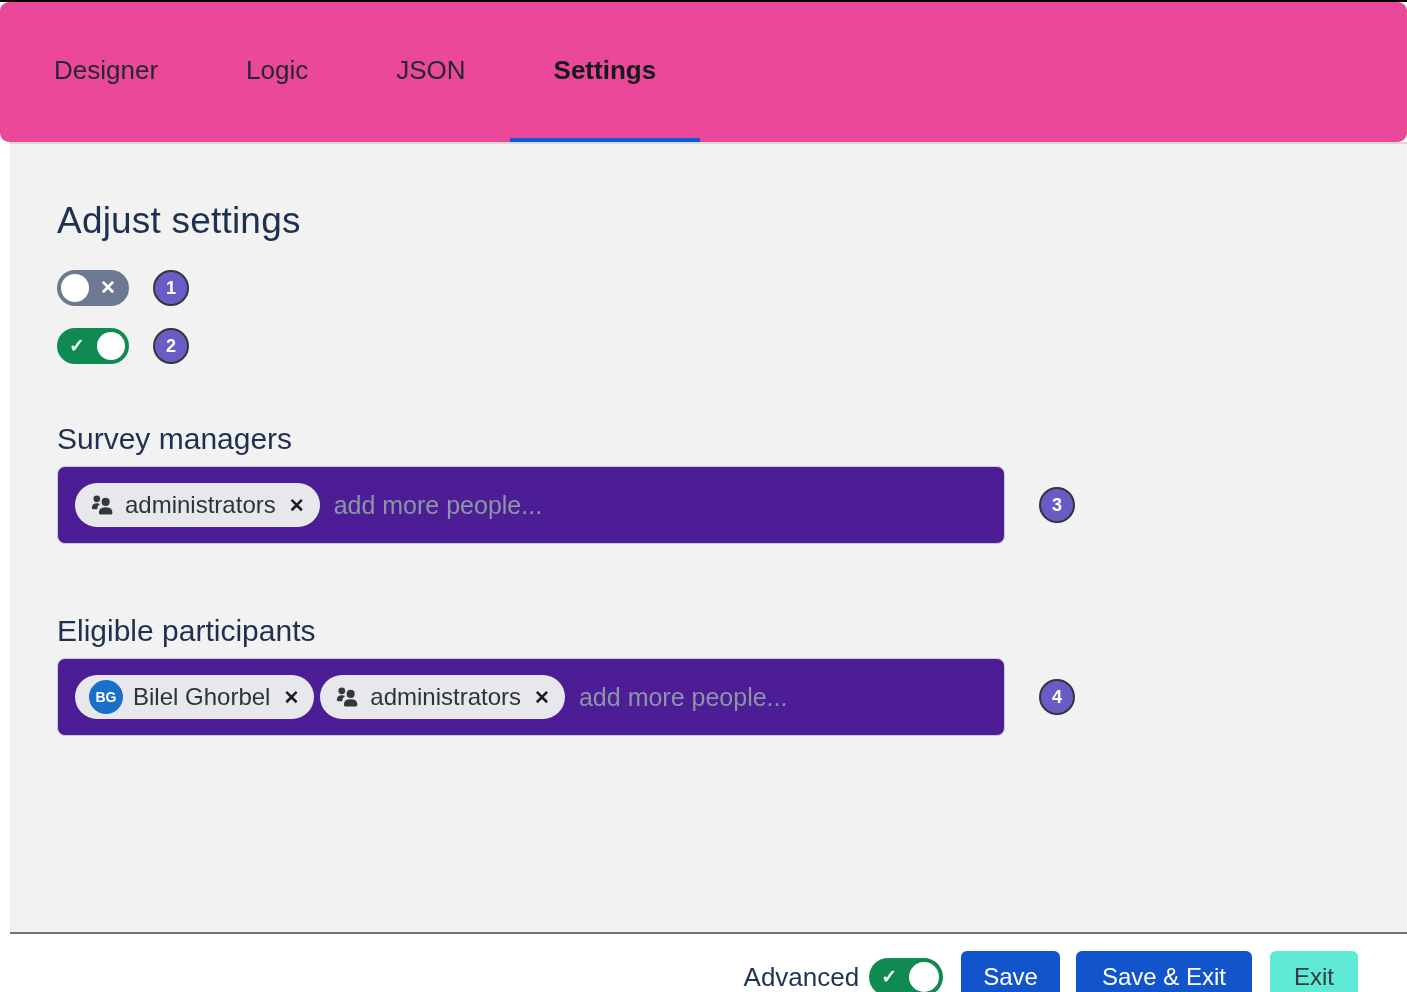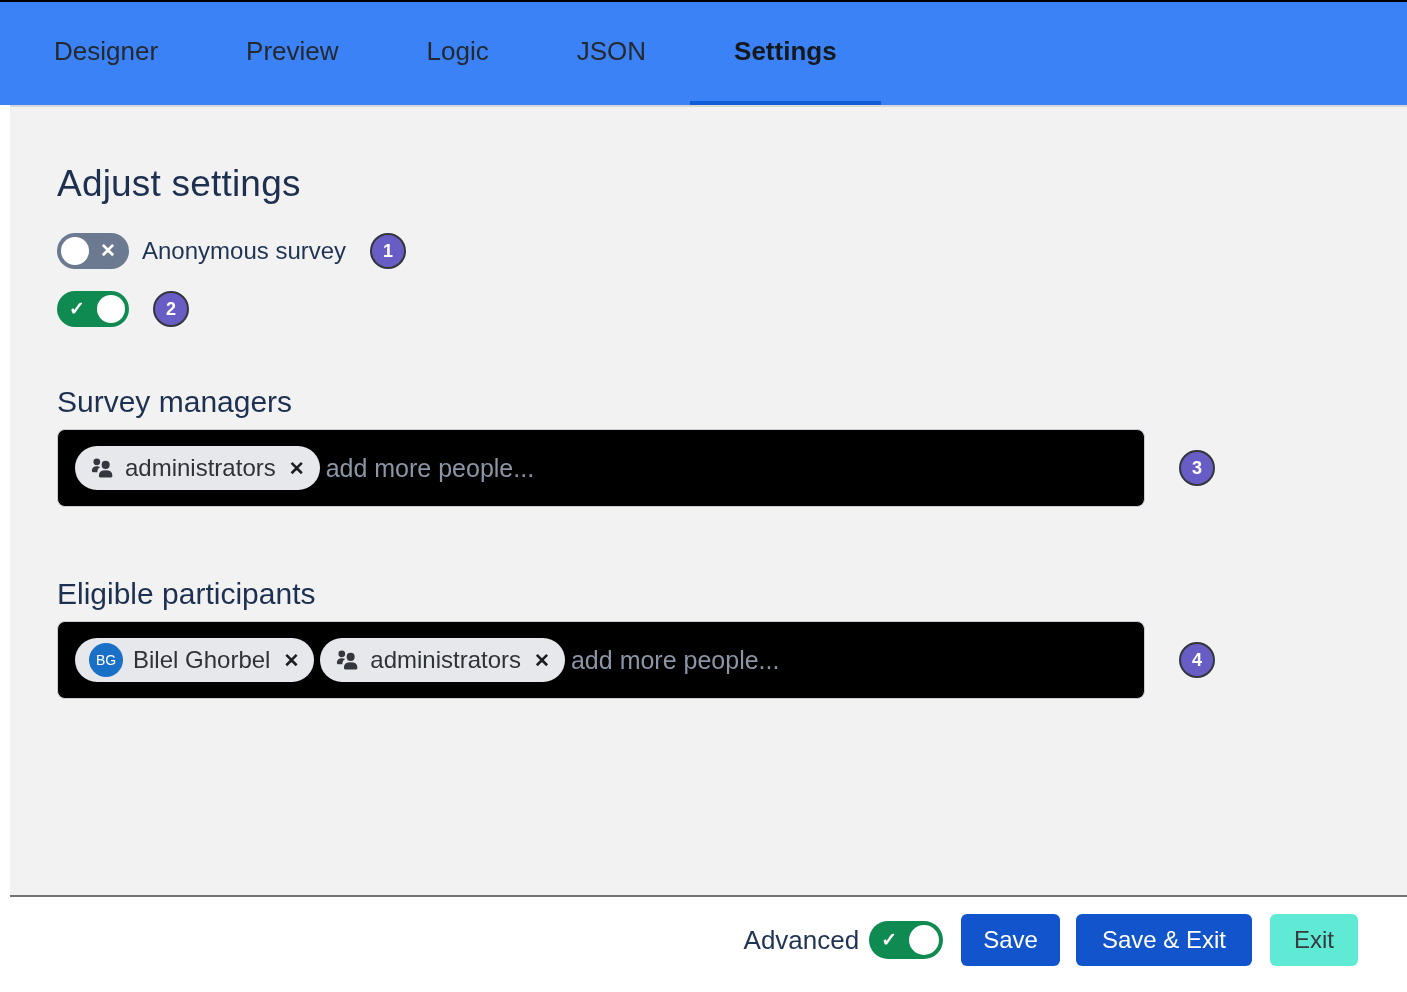--- a/index.html
+++ b/index.html
@@ -1,21 +1,21 @@
 <!DOCTYPE html>
 <html><head>
 <meta charset="utf-8">
 <style>
   * { margin:0; padding:0; box-sizing:border-box; }
   html,body { width:1407px; height:992px; background:#ffffff; overflow:hidden;
               font-family:"Liberation Sans", sans-serif; }
   .top-rule { height:2px; background:#000000; width:100%; }
 
   
-  .tabbar { height:103px; background:#3b82f6; display:flex; align-items:stretch; padding-left:10px; }
+  .tabbar { height:140px; background:#ec4899; display:flex; align-items:stretch; padding-left:10px;border-radius:9px; }
   .tab { display:flex; align-items:center; padding:0 44px; font-size:26px; color:#24292f;
          cursor:pointer; border-bottom:4px solid transparent; }
   .tab.active { font-weight:700; color:#15181c; border-bottom-color:#0d5cd6; }
 
   
   .panel { margin-left:10px; width:1397px; height:792px; background:#f2f2f2;
            border-top:2px solid #d8d8d8; border-bottom:2px solid #737373;
            padding:56px 0 0 47px; }
   .page-title { font-size:37px; color:#1e3050; letter-spacing:0.2px; }
 
@@ -37,32 +37,32 @@
 
   .num-badge { width:36px; height:36px; border-radius:50%; background:#685dc5;
                border:2px solid #35353d; color:#ffffff; font-size:18px; font-weight:700;
                display:flex; align-items:center; justify-content:center; flex:0 0 auto; }
   .toggle-row .num-badge { margin-left:24px; }
 
   .section-title { font-size:30px; color:#1e3050; margin-top:58px; }
   .section-title.second { margin-top:70px; }
 
   .field-row { display:flex; align-items:center; margin-top:10px; }
-  .people-box { width:1088px; height:78px; background:#000000; border:1px solid #c9cdd4;
+  .people-box { width:948px; height:78px; background:#4c1d95; border:1px solid #c9cdd4;
                 border-radius:8px; display:flex; align-items:center; padding-left:17px; cursor:text; }
   .field-row .num-badge { margin-left:34px; }
 
   .chip { height:44px; border-radius:22px; background:#e6e8ec; display:flex; align-items:center;
           padding:0 15px 0 14px; margin-right:6px; flex:0 0 auto; }
   .chip-label { font-size:24px; color:#2f3338; margin-left:10px; }
   .chip-close { font-size:19px; font-weight:700; color:#1b1d20; margin-left:13px; cursor:pointer; line-height:1; }
   .avatar { width:34px; height:34px; border-radius:50%; background:#1a70c6; color:#ffffff;
-            font-size:14px; font-weight:400; display:flex; align-items:center; justify-content:center; }
+            font-size:14px; font-weight:700; display:flex; align-items:center; justify-content:center; }
   .people-icon-svg { width:26px; height:26px; display:block; }
-  .placeholder { font-size:25px; color:#8b95a5; white-space:nowrap; }
+  .placeholder { font-size:25px; color:#8b95a5; margin-left:8px; white-space:nowrap; }
 
   
   .footer { height:86px; background:#ffffff; display:flex; align-items:center;
             justify-content:flex-end; padding-right:49px; }
   .advanced-label { font-size:26px; color:#1f3352; margin-right:10px; }
   .switch.footer-switch { width:74px; height:38px; border-radius:19px; }
   .switch.footer-switch .knob { width:30px; height:30px; }
   .btn { height:52px; border:none; border-radius:6px; font-size:24px; cursor:pointer;
          font-family:"Liberation Sans", sans-serif; padding:0 22px; }
   .btn.primary { background:#1254cb; color:#ffffff; }
@@ -70,36 +70,34 @@
   .btn.save-exit { margin-left:16px; padding:0 26px; }
   .btn.plain { margin-left:18px; background:#5eead4; color:#363b41; padding:0 24px; }
 </style>
 </head>
 <body>
 
 <div class="top-rule"></div>
 
 <div class="tabbar">
   <div class="tab">Designer</div>
-  <div class="tab">Preview</div>
   <div class="tab">Logic</div>
   <div class="tab">JSON</div>
   <div class="tab active">Settings</div>
 </div>
 
 <div class="panel">
 
   <div class="page-title">Adjust settings</div>
 
   <div class="toggle-row">
     <div class="switch off">
       <span class="knob"></span>
       <span class="glyph">✕</span>
     </div>
-    <span class="toggle-label">Anonymous survey</span>
     <span class="num-badge">1</span>
   </div>
 
   <div class="toggle-row">
     <div class="switch on">
       <span class="glyph">✓</span>
       <span class="knob"></span>
     </div>
     <span class="num-badge">2</span>
   </div>

